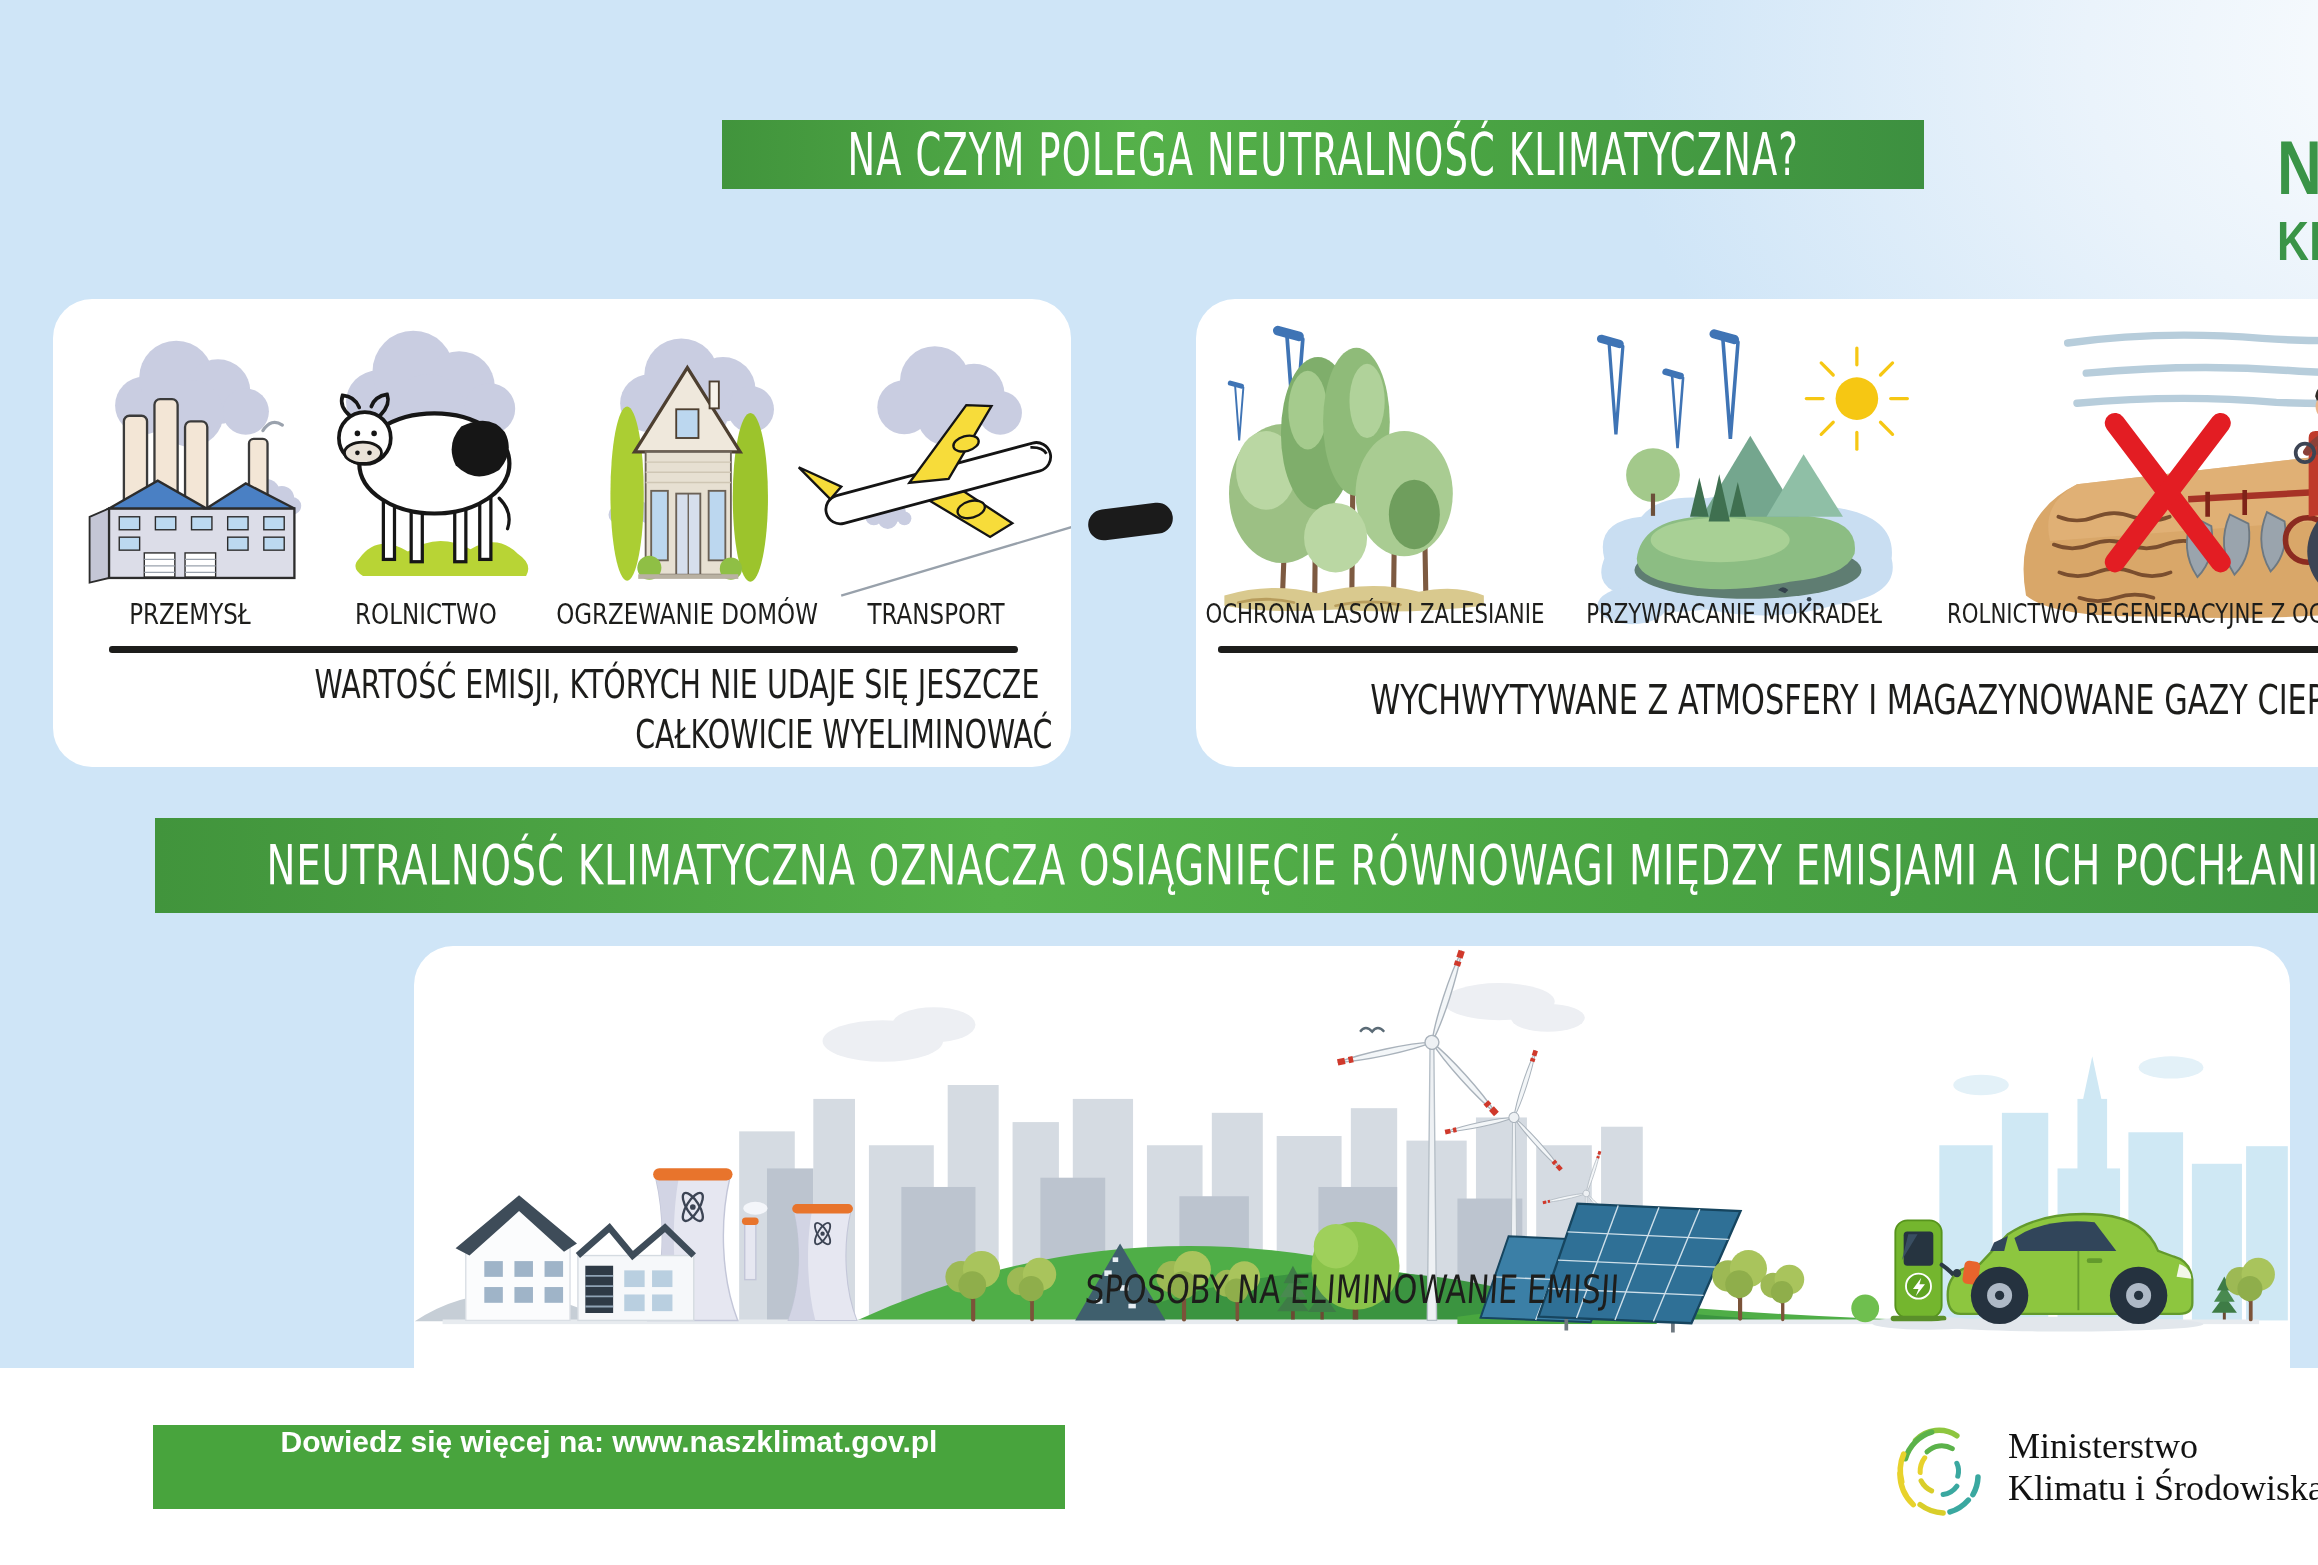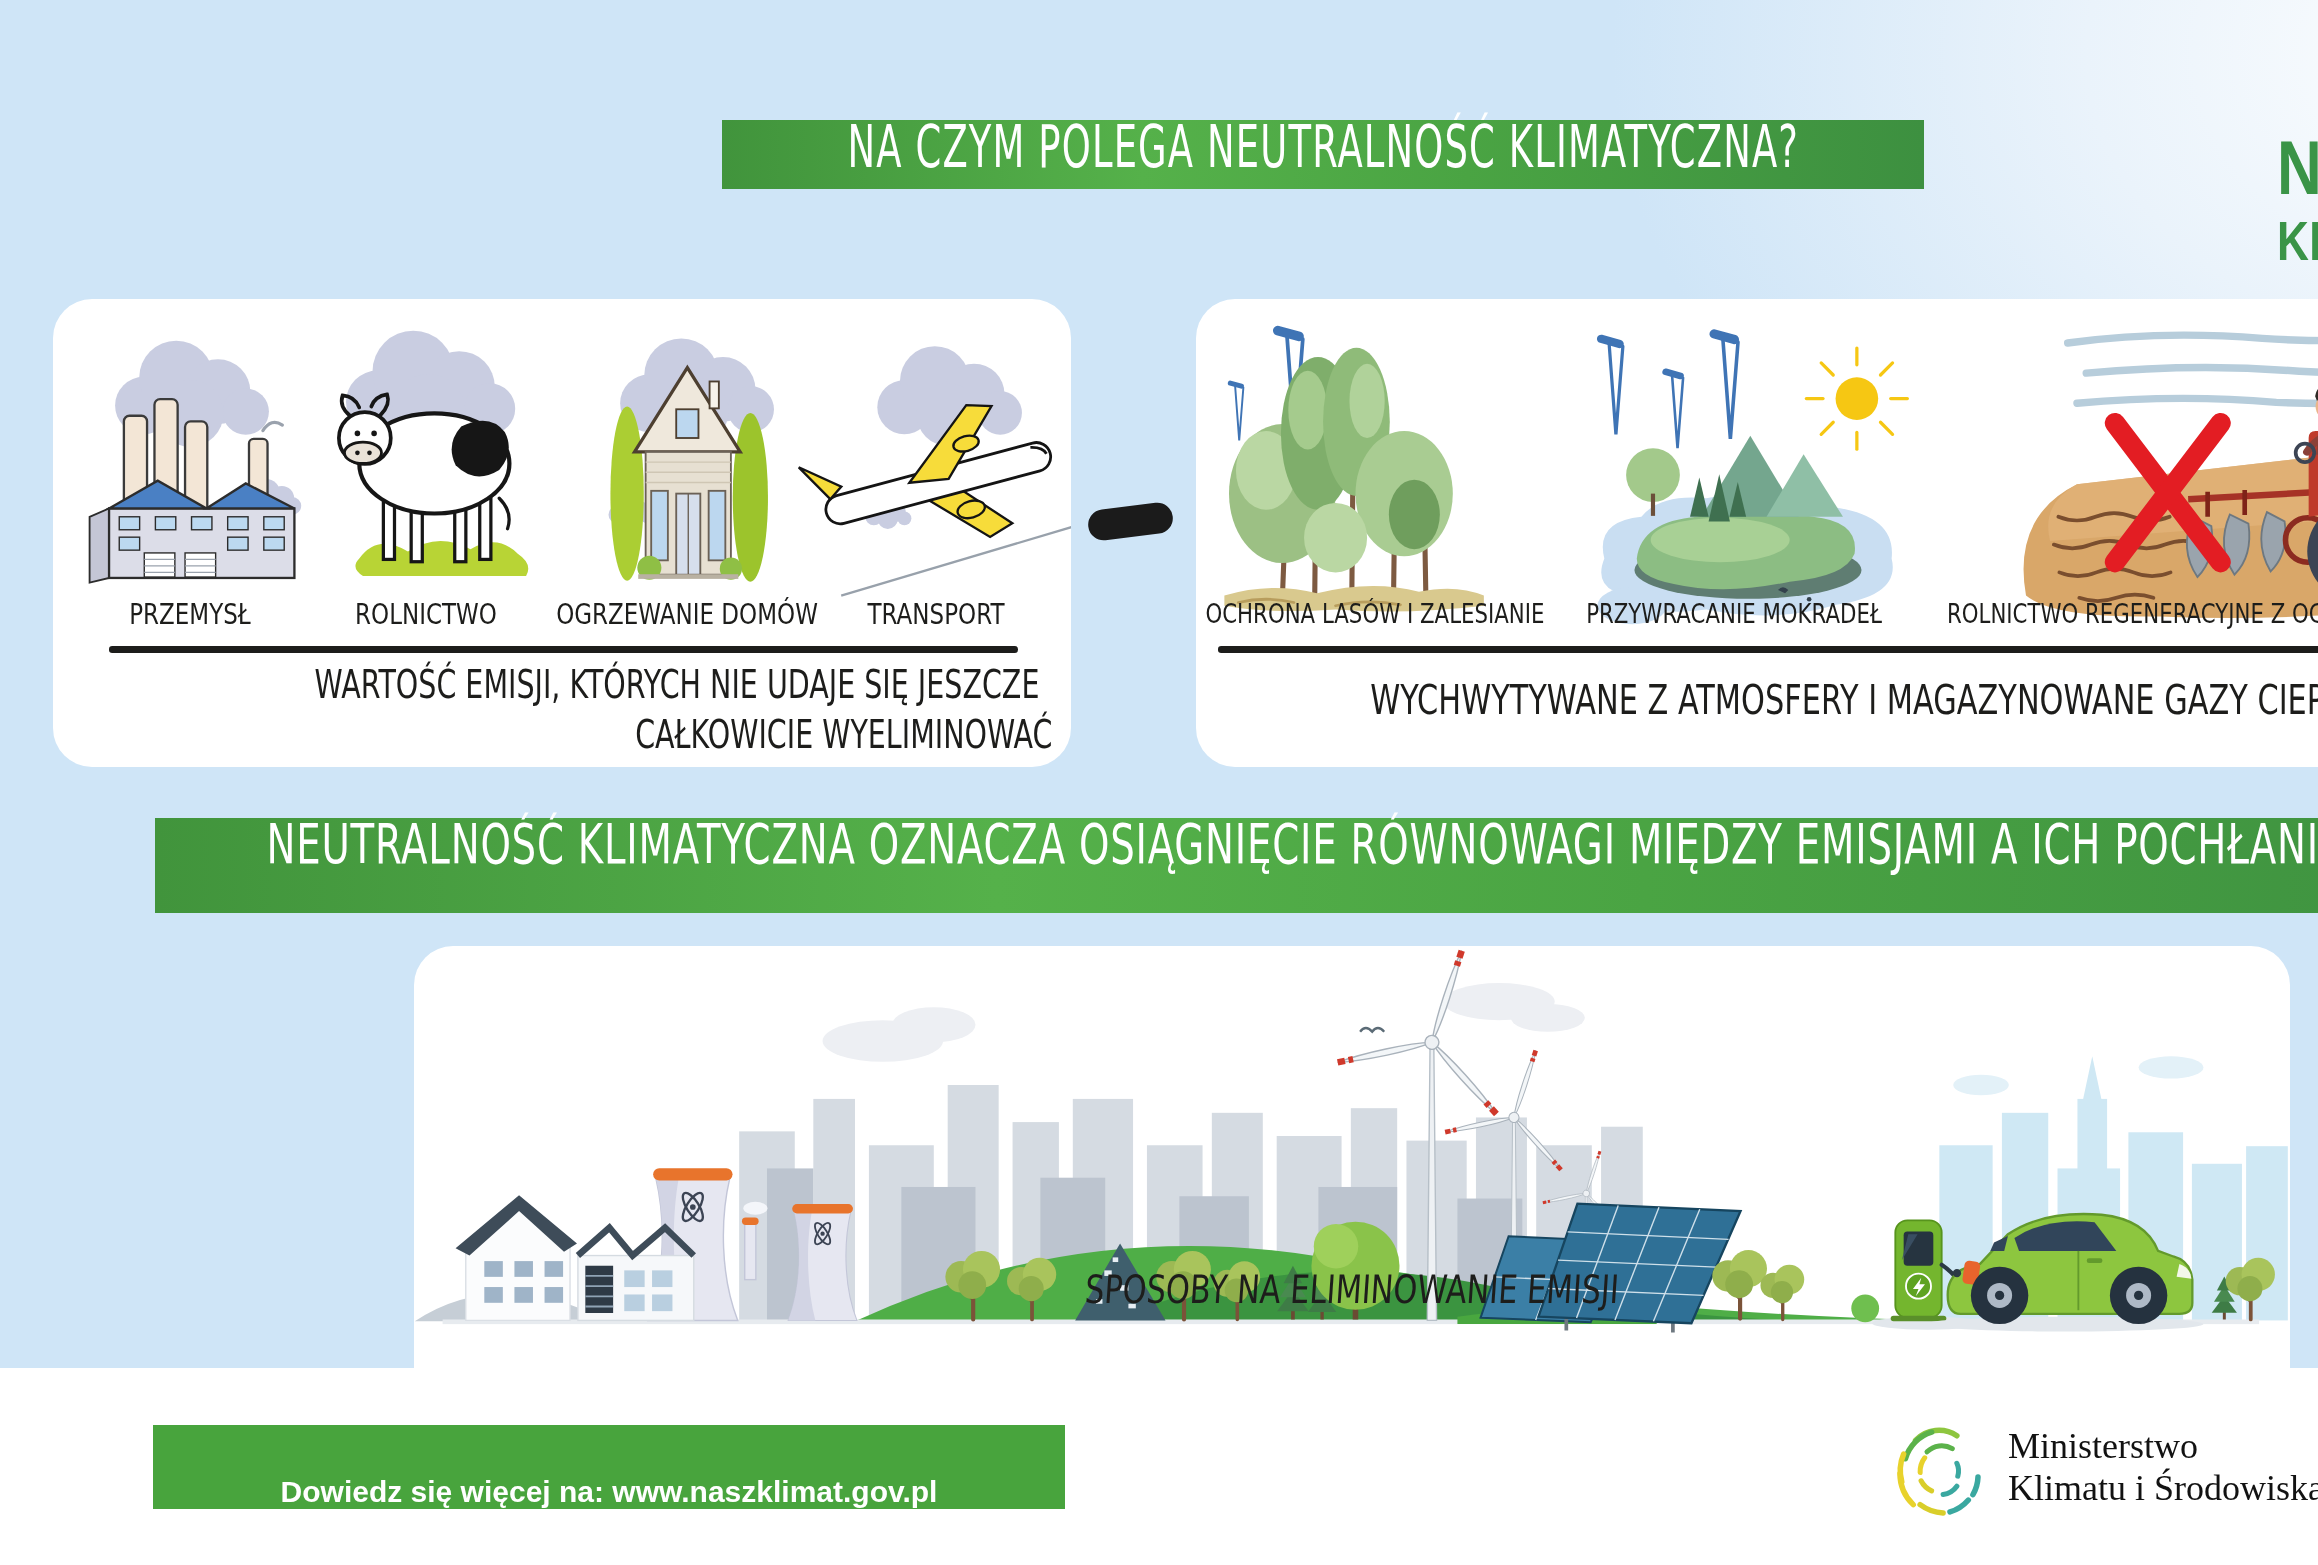--- a/index.html
+++ b/index.html
@@ -3,37 +3,37 @@
 <meta charset="utf-8">
 <style>
   html,body{margin:0;padding:0;width:2782px;height:1565px;overflow:hidden;background:#ffffff;}
   *{box-sizing:border-box;}
   .abs{position:absolute;}
   #canvas{position:relative;width:2782px;height:1565px;font-family:"Liberation Sans",sans-serif;}
   .bg-blue{left:0;top:0;width:2782px;height:1368px;
      background:radial-gradient(1484px 1020px at 91% 4%, #ffffff 0%, #eaf3fb 30%, #cfe5f7 62%);}
   .bg-band{left:0;top:1368px;width:2782px;height:197px;background:#ffffff;}
   .green-grad{background:linear-gradient(90deg,#41943c 0%,#55b14a 35%,#4aa443 62%,#3d9040 100%);}
-  .banner{display:flex;align-items:flex-start;justify-content:center;}
+  .banner{display:flex;align-items:center;justify-content:center;}
   .marker{font-family:"DejaVu Sans","Liberation Sans",sans-serif;white-space:nowrap;display:inline-block;}
   .t-title{color:#ffffff;font-size:45px;letter-spacing:1.4px;transform:scale(0.82,1.3);}
   .t-balance{color:#ffffff;font-size:45px;letter-spacing:0.9px;transform:scale(0.86,1.22);}
   .card{background:#ffffff;border-radius:39px;}
   .card-solutions{border-radius:39px 39px 0 0;}
   .label{position:absolute;transform:translateX(-50%) scale(1,1.22);color:#1d1d1b;font-family:"DejaVu Sans","Liberation Sans",sans-serif;white-space:nowrap;}
   .lab-l{font-size:23px;top:302px;}
   .lab-r{font-size:21.3px;top:302px;}
   .divider{position:absolute;top:347px;height:6.5px;border-radius:3.2px;background:#1d1d1b;}
   .desc{position:absolute;left:0;width:100%;text-align:right;color:#1d1d1b;}
   .desc .marker{transform:scale(0.92,1.25);}
   .caption-wrap{position:absolute;left:0;width:100%;text-align:center;color:#1d1d1b;}
   .t-caption{font-size:32px;transform:scale(0.95,1.22) skewX(-5deg);}
   .brand-line{position:absolute;color:#3a9447;font-weight:bold;transform-origin:left top;transform:scale(0.85,1.05);letter-spacing:0.5px;font-family:"Liberation Sans",sans-serif;}
   .minus-bar{left:1088px;top:506px;width:85px;height:31px;background:#1b1b1b;border-radius:16px;transform:rotate(-7deg);}
-  .cta{left:153px;top:1425px;width:912px;height:84px;background:#48a43d;display:flex;align-items:flex-end;justify-content:center;cursor:pointer;text-decoration:none;}
+  .cta{left:153px;top:1425px;width:912px;height:84px;background:#48a43d;display:flex;align-items:flex-start;justify-content:center;cursor:pointer;text-decoration:none;}
   .cta span{color:#ffffff;font-weight:bold;font-size:30px;font-family:"Liberation Sans",sans-serif;}
   .min-line{position:absolute;color:#121212;font-family:"Liberation Serif",serif;font-size:36px;white-space:nowrap;}
   svg{display:block;}
 </style>
 </head>
 <body>
 
 <div id="canvas">
 
   <div class="abs bg-blue"></div>

